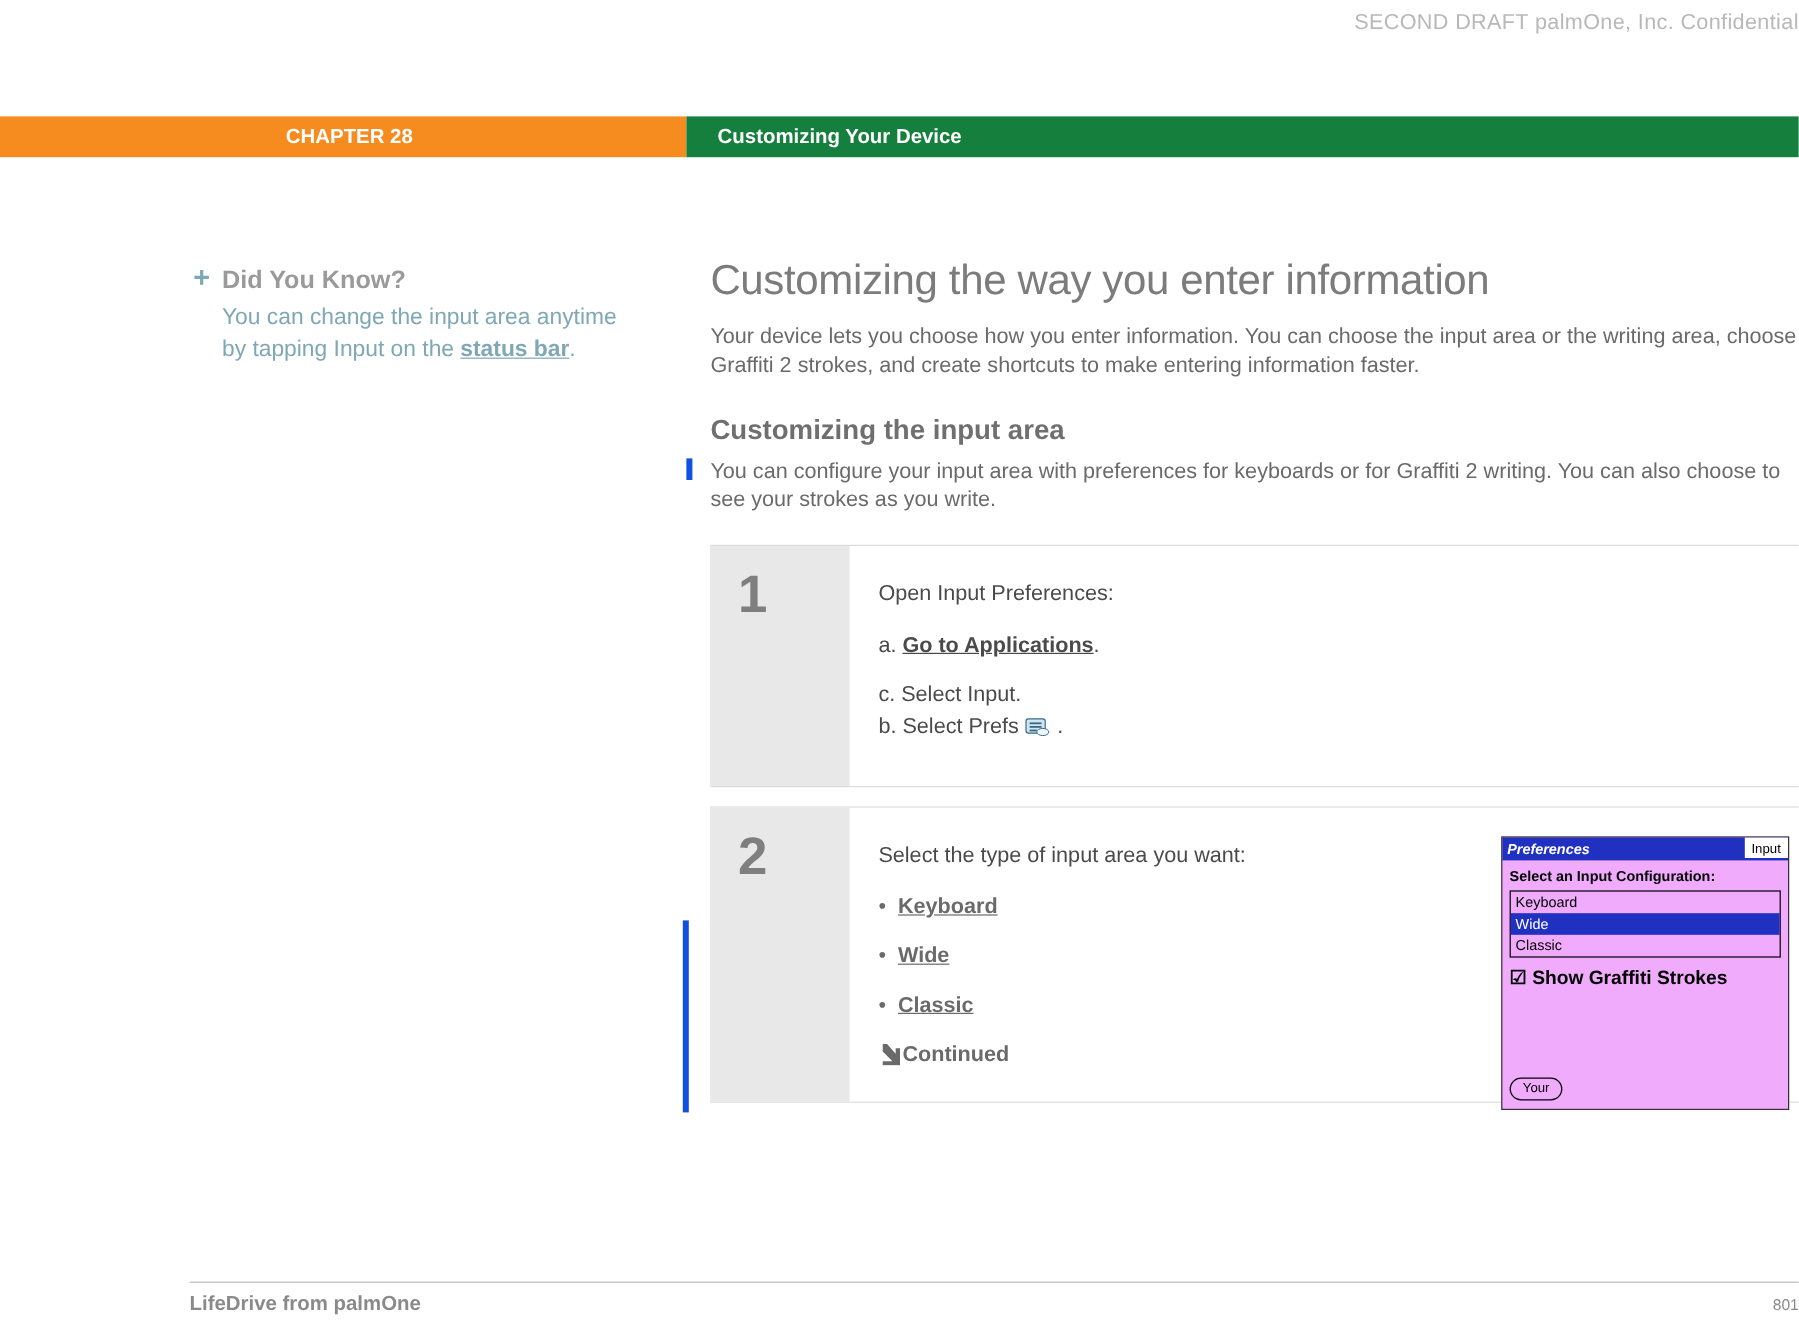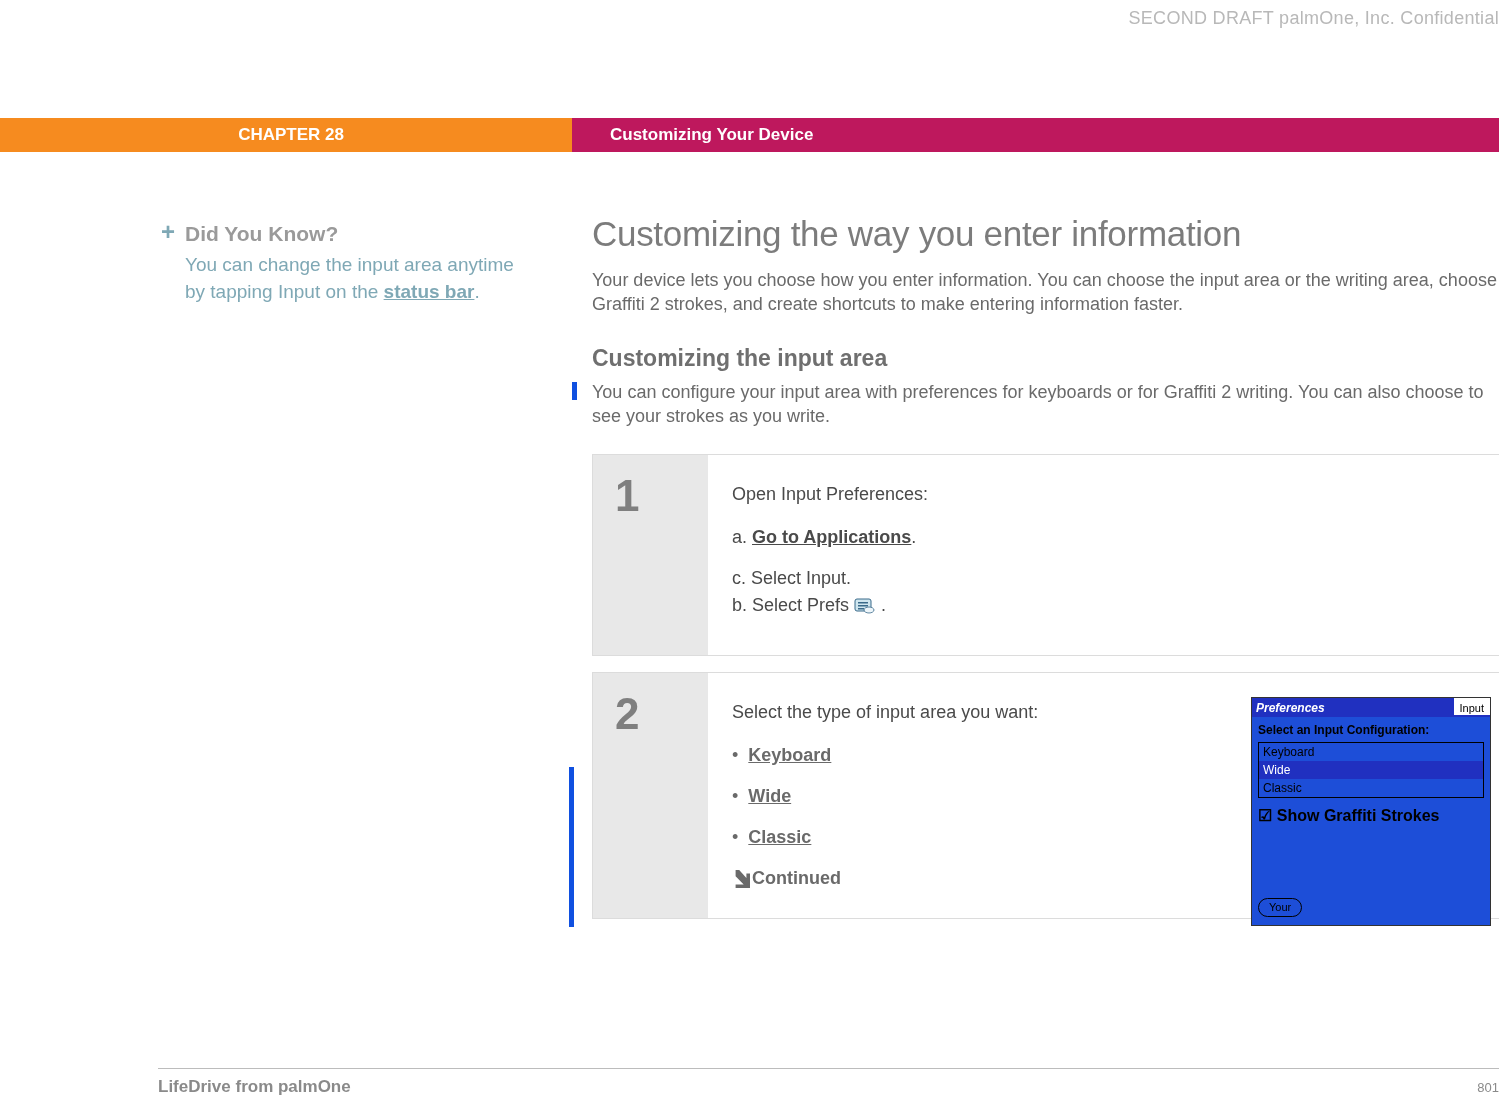--- a/index.html
+++ b/index.html
@@ -16,46 +16,46 @@
     top: 8px;
     left: 0;
     right: 0;
     text-align: right;
     font-size: 18px;
     color: #b8b8b8;
     letter-spacing: 0.3px;
   }
   .header-band {
     position: absolute;
-    top: 118px;
+    top: 97px;
     left: 0;
     right: 0;
     height: 34px;
     display: flex;
   }
   .chapter-block {
     width: 572px;
     background: #f68b1f;
     color: #ffffff;
     font-weight: bold;
     font-size: 17px;
     display: flex;
     align-items: center;
     justify-content: flex-end;
     padding-right: 228px;
   }
   .title-block {
     flex: 1;
-    background: #be185d;
+    background: #15803d;
     color: #ffffff;
     font-weight: bold;
     font-size: 17px;
     display: flex;
     align-items: center;
-    padding-left: 38px;
+    padding-left: 26px;
   }
   .sidebar {
     position: absolute;
     left: 185px;
     top: 222px;
     width: 330px;
   }
   .plus {
     color: #7fa8b5;
     font-weight: bold;
@@ -171,21 +171,21 @@
     width: 5px;
     height: 160px;
     background: #1050e0;
   }
   .screenshot {
     position: absolute;
     right: 20px;
     top: 24px;
     width: 240px;
     border: 1px solid #333;
-    background: #1d4ed8;
+    background: #f0abfc;
     font-family: Arial, sans-serif;
   }
   .ss-titlebar {
     height: 19px;
     background: #2030c0;
     position: relative;
   }
   .ss-title {
     position: absolute;
     left: 4px; top: 1px;

